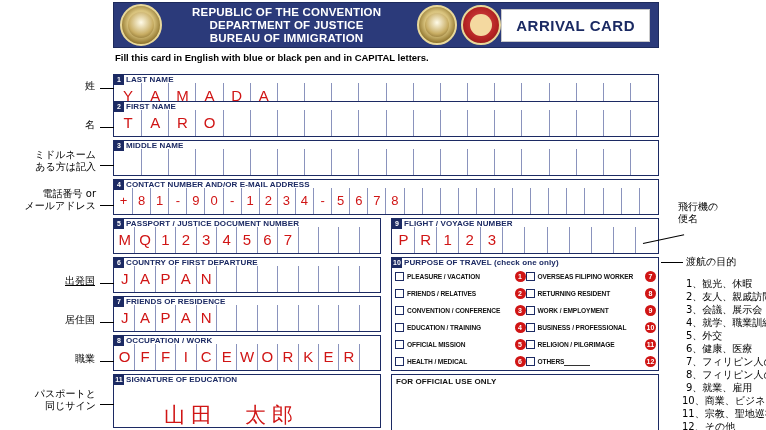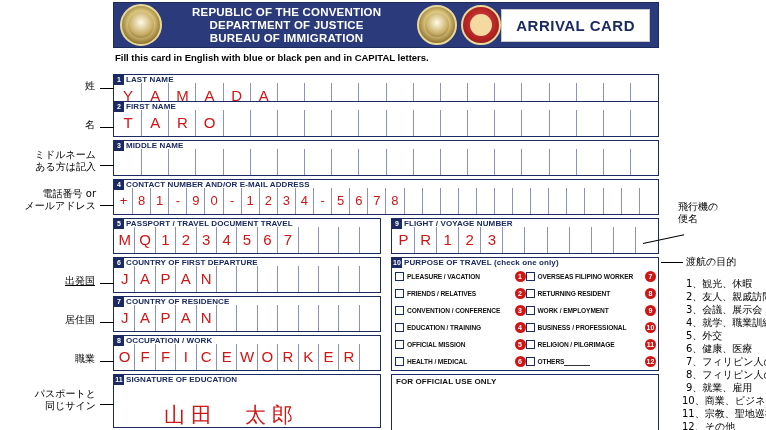--- a/index.html
+++ b/index.html
@@ -290,21 +290,21 @@
         <div class="cell"></div>
       <div class="cell"></div>
         <div class="cell"></div>
       <div class="cell"></div>
         <div class="cell"></div>
     </div>
   </div>
 
   <div class="fbox" style="left:0;top:216px;width:268px;height:36px;">
     <div class="fnum">5</div>
-    <div class="flabel">PASSPORT / TRAVEL DOCUMENT TRAVEL</div>
+    <div class="flabel">PASSPORT / JUSTICE DOCUMENT NUMBER</div>
     <div class="cells">
       <div class="cell">M</div>
       <div class="cell">Q</div>
       <div class="cell">1</div>
       <div class="cell">2</div>
       <div class="cell">3</div>
       <div class="cell">4</div>
       <div class="cell">5</div>
       <div class="cell">6</div>
       <div class="cell">7</div>
@@ -349,21 +349,21 @@
         <div class="cell"></div>
       <div class="cell"></div>
         <div class="cell"></div>
       <div class="cell"></div>
         <div class="cell"></div>
     </div>
   </div>
 
   <div class="fbox" style="left:0;top:294px;width:268px;height:36px;">
     <div class="fnum">7</div>
-    <div class="flabel">COUNTRY OF RESIDENCE</div>
+    <div class="flabel">FRIENDS OF RESIDENCE</div>
     <div class="cells">
       <div class="cell">J</div>
       <div class="cell">A</div>
       <div class="cell">P</div>
       <div class="cell">A</div>
       <div class="cell">N</div>
       <div class="cell"></div>
         <div class="cell"></div>
       <div class="cell"></div>
         <div class="cell"></div>

